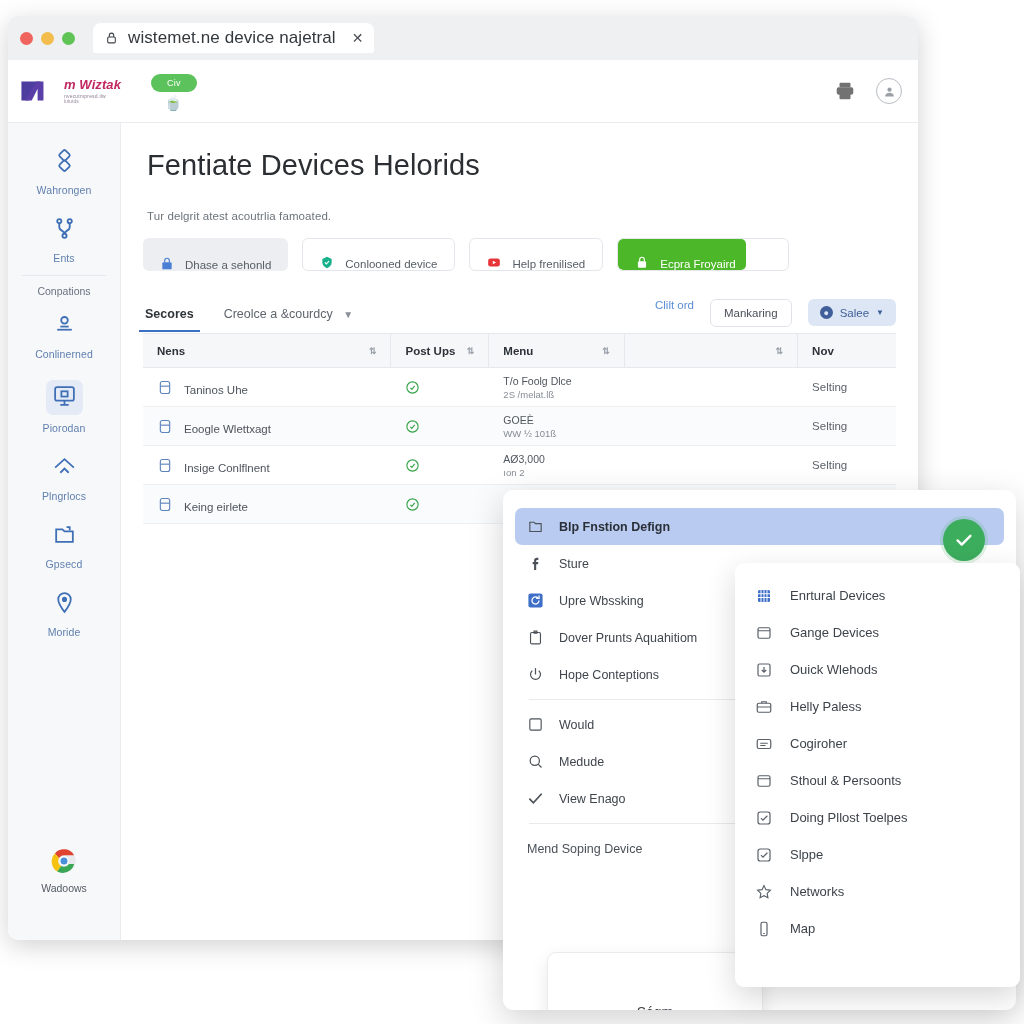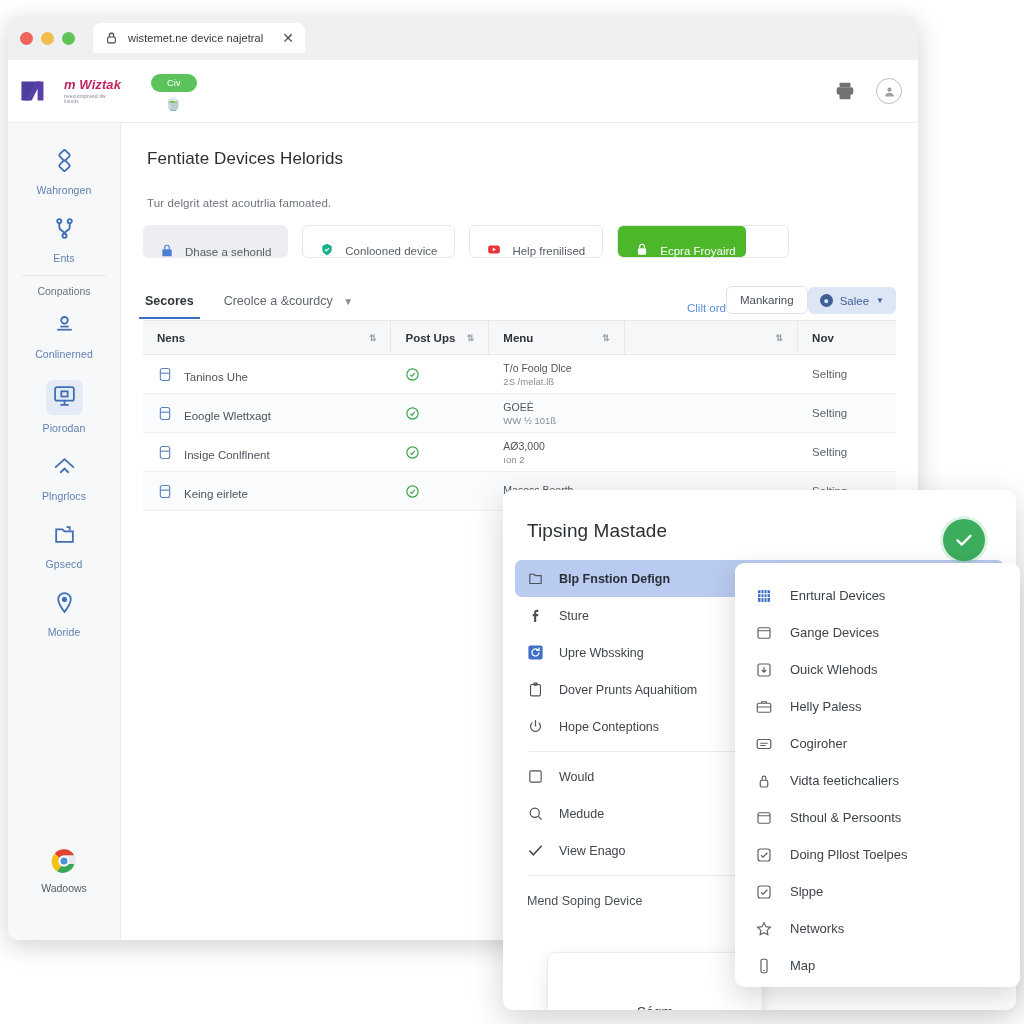--- a/index.html
+++ b/index.html
@@ -38,21 +38,21 @@
   .tab {
     display: flex; align-items: center; gap: 10px;
     background: #ffffff;
     border-radius: 8px 8px 2px 2px;
     height: 30px;
     padding: 0 11px 0 12px;
     min-width: 212px;
   }
   .tab-lock { width: 13px; height: 14px; flex: none; }
   .tab-title {
-    font-size: 11px; color: #33383d; white-space: nowrap;
+    font-size: 17px; color: #33383d; white-space: nowrap;
     letter-spacing: .1px;
   }
   .tab-close { margin-left: auto; color: #4a4f55; font-size: 14px; line-height: 1; padding-left: 6px; }
 
   
   .app-header {
     height: 63px;
     background: #ffffff;
     border-bottom: 1px solid #e9ebee;
     display: flex; align-items: center;
@@ -123,21 +123,21 @@
   }
   .side-bottom {
     margin-top: auto; padding-bottom: 46px;
     display: flex; flex-direction: column; align-items: center; gap: 7px;
   }
   .side-bottom .lbl { font-size: 10.5px; color: #545b63; }
 
   
   .main { flex: 1; background: #ffffff; padding: 22px 22px 0 22px; overflow: hidden; }
   .page-title {
-    font-size: 17px; color: #2b2f33; letter-spacing: .1px; font-weight: normal;
+    font-size: 29px; color: #2b2f33; letter-spacing: .1px; font-weight: normal;
     margin: 4px 0 0 4px;
   }
   .page-sub {
     font-size: 11.5px; color: #6d747c; margin: 28px 0 0 4px; letter-spacing: .1px;
   }
 
   
   .actions { display: flex; gap: 14px; margin-top: 16px; }
   .act {
     display: flex; align-items: flex-end; gap: 11px;
@@ -165,21 +165,21 @@
   .tabx {
     font-size: 12.5px; color: #5e656d; padding: 6px 2px 10px; margin-right: 26px;
     position: relative; white-space: nowrap;
   }
   .tabx.is-active { color: #2f3438; font-weight: bold; }
   .tabx.is-active:after {
     content: ''; position: absolute; left: -4px; right: -4px; bottom: -1px;
     height: 2.5px; background: #3b6fc4;
   }
   .tabx .caret { margin-left: 7px; color: #8a9099; font-size: 10px; }
-  .tabs-right { margin-left: auto; display: flex; align-items: flex-end; gap: 0; padding-bottom: 6px; }
+  .tabs-right { margin-left: auto; display: flex; align-items: flex-start; gap: 16px; padding-bottom: 6px; }
   .link-blue { font-size: 11.5px; color: #5b8ed6; }
   .btn-outline {
     font-size: 11.5px; color: #4a5058; background: #ffffff;
     border: 1px solid #dfe3e8; border-radius: 6px; padding: 7px 13px;
   }
   .btn-blue-soft {
     display: flex; align-items: center; gap: 7px;
     font-size: 11.5px; color: #3f5f98; background: #dde6f5;
     border-radius: 6px; padding: 7px 12px;
   }
@@ -596,21 +596,20 @@
           </div>
           <div class="td c4"></div>
           <div class="td c5 td-nov">Selting</div>
         </div>
       </div>
     </div>
   </div>
 </div>
 
 <div id="modal">
-  <div class="modal-title">Tipsing Mastade</div>
   <div class="modal-check">
     <svg viewBox="0 0 24 24" width="22" height="22" fill="none" stroke="#ffffff" stroke-width="2.6" stroke-linecap="round" stroke-linejoin="round">
         <path d="M5 12.5l4.5 4.5L19 7.5"></path>
       </svg>
   </div>
 
   <div class="mlist">
     <div class="mitem is-sel">
       <svg class="mi" viewBox="0 0 24 24" fill="none" stroke="currentColor" stroke-width="1.6">
           <path d="M4 6h6l2 2h8v11H4z"></path>
@@ -713,27 +712,20 @@
   </div>
 
   <div class="fitem">
     <svg class="fi" viewBox="0 0 24 24" fill="none" stroke="currentColor" stroke-width="1.6">
         <rect x="3" y="6" width="18" height="12" rx="2"></rect>
         <path d="M7 11h10M7 14h7"></path>
       </svg>
     <span>Cogiroher</span>
   </div>
 
-  <div class="fitem">
-    <svg class="fi" viewBox="0 0 24 24" fill="none" stroke="currentColor" stroke-width="1.6">
-        <rect x="7" y="11" width="10" height="9" rx="2"></rect>
-        <path d="M9.5 11V8a2.5 2.5 0 0 1 5 0v3"></path>
-      </svg>
-    <span>Vidta feetichcaliers</span>
-  </div>
 
   <div class="fitem">
     <svg class="fi" viewBox="0 0 24 24" fill="none" stroke="currentColor" stroke-width="1.6">
         <rect x="4" y="5" width="16" height="14" rx="2"></rect>
         <path d="M4 9h16"></path>
       </svg>
     <span>Sthoul &amp; Persoonts</span>
   </div>
 
   <div class="fitem">

